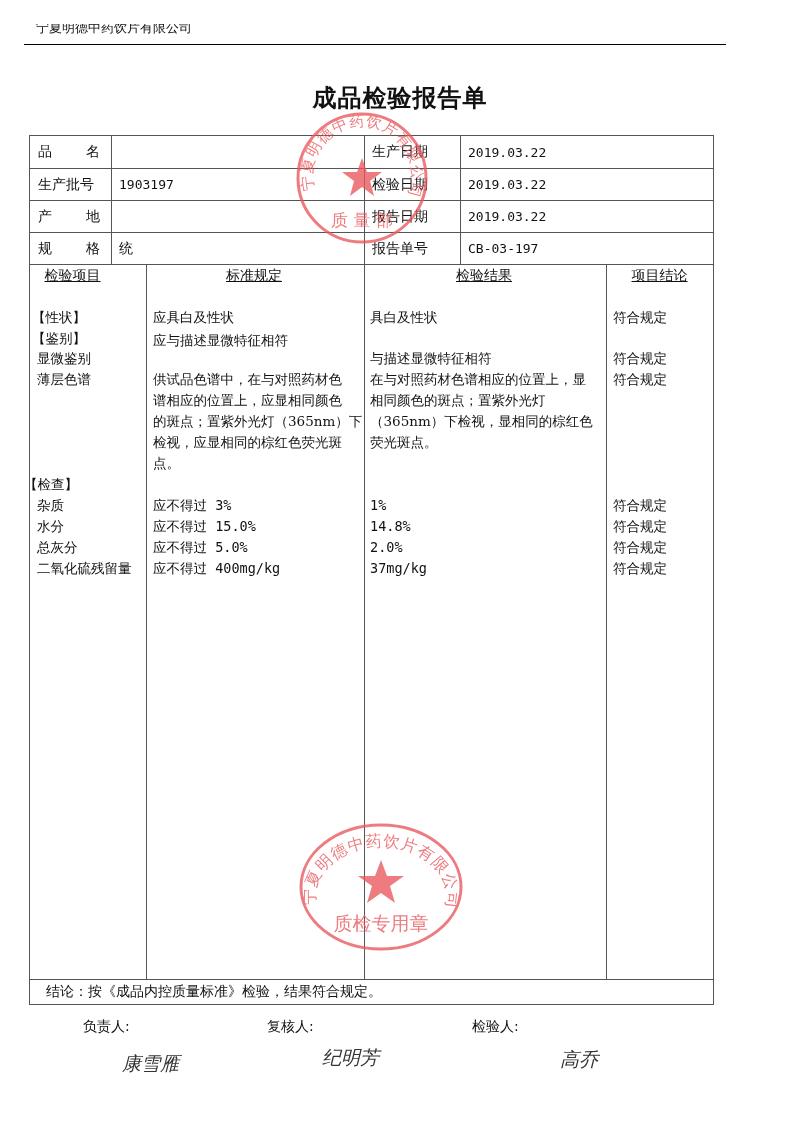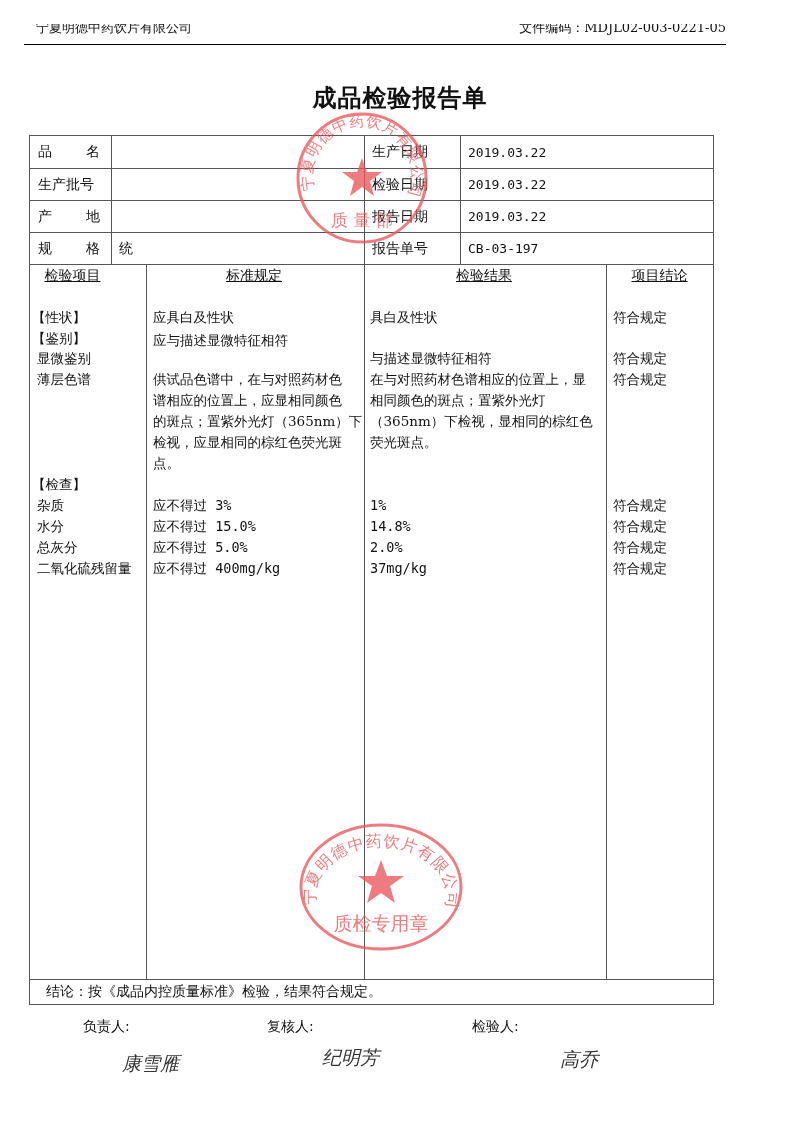--- a/index.html
+++ b/index.html
@@ -22,39 +22,39 @@
   .conclusion { position: absolute; left: 46px; top: 983px; font-size: 14px; }
   .sig { position: absolute; top: 1018px; font-size: 14px; font-family: "DejaVu Sans", "Liberation Sans", sans-serif; }
   .sign { position: absolute; font-family: "DejaVu Serif", serif; font-style: italic; color: #333; font-size: 19px; margin-top: 35px; }
   .stamp { position: absolute; pointer-events: none; }
 </style>
 </head>
 <body>
 
 <div class="hdr">
   <span class="l">宁夏明德中药饮片有限公司</span>
-  <span class="r">文件编码：MDJL02-003-0221-05</span>
 </div>
 
 <div class="title">成品检验报告单</div>
 
 <div class="tbl">
 
   <div class="row" style="top:0;height:33px;">
     <div class="cell" style="left:0;width:81px;">
         <span class="lbl2">
           <span>品</span>
           <span>名</span>
         </span>
       </div>
     <div class="cell" style="left:334px;width:96px;">生产日期</div>
     <div class="cell mono" style="left:430px;width:255px;">2019.03.22</div>
   </div>
   <div class="row" style="top:33px;height:32px;">
     <div class="cell" style="left:0;width:81px;">生产批号</div>
+    <div class="cell mono" style="left:81px;width:253px;">1903197</div>
     <div class="cell" style="left:334px;width:96px;">检验日期</div>
     <div class="cell mono" style="left:430px;width:255px;">2019.03.22</div>
   </div>
   <div class="row" style="top:65px;height:32px;">
     <div class="cell" style="left:0;width:81px;">
         <span class="lbl2">
           <span>产</span>
           <span>地</span>
         </span>
       </div>
@@ -106,21 +106,21 @@
 <div class="line" style="left:153px;top:390px;">谱相应的位置上，应显相同颜色</div>
 <div class="line" style="left:153px;top:411px;">的斑点；置紫外光灯（365nm）下</div>
 <div class="line" style="left:153px;top:432px;">检视，应显相同的棕红色荧光斑</div>
 <div class="line" style="left:153px;top:453px;">点。</div>
 <div class="line" style="left:370px;top:369px;">在与对照药材色谱相应的位置上，显</div>
 <div class="line" style="left:370px;top:390px;">相同颜色的斑点；置紫外光灯</div>
 <div class="line" style="left:370px;top:411px;">（365nm）下检视，显相同的棕红色</div>
 <div class="line" style="left:370px;top:432px;">荧光斑点。</div>
 <div class="line" style="left:613px;top:369px;">符合规定</div>
 
-<div class="line" style="left:32px;top:474px;">【检查】</div>
+<div class="line" style="left:24px;top:474px;">【检查】</div>
 
 <div class="line" style="left:37px;top:495px;">杂质</div>
 <div class="line mono" style="left:153px;top:495px;">应不得过 3%</div>
 <div class="line mono" style="left:370px;top:495px;">1%</div>
 <div class="line" style="left:613px;top:495px;">符合规定</div>
 
 <div class="line" style="left:37px;top:516px;">水分</div>
 <div class="line mono" style="left:153px;top:516px;">应不得过 15.0%</div>
 <div class="line mono" style="left:370px;top:516px;">14.8%</div>
 <div class="line" style="left:613px;top:516px;">符合规定</div>

